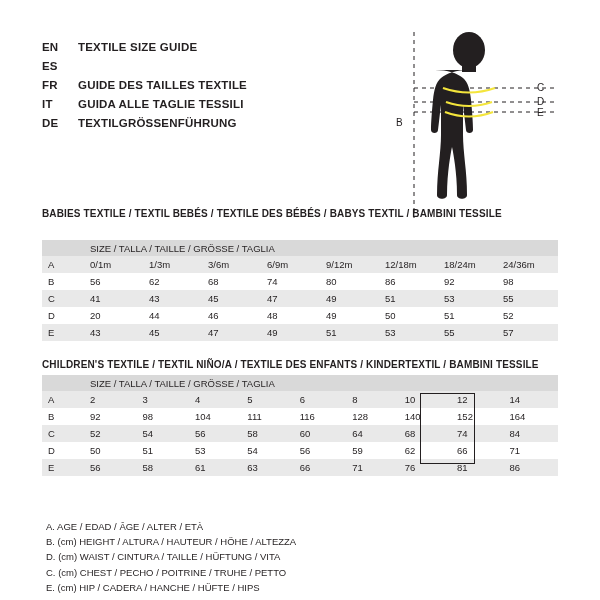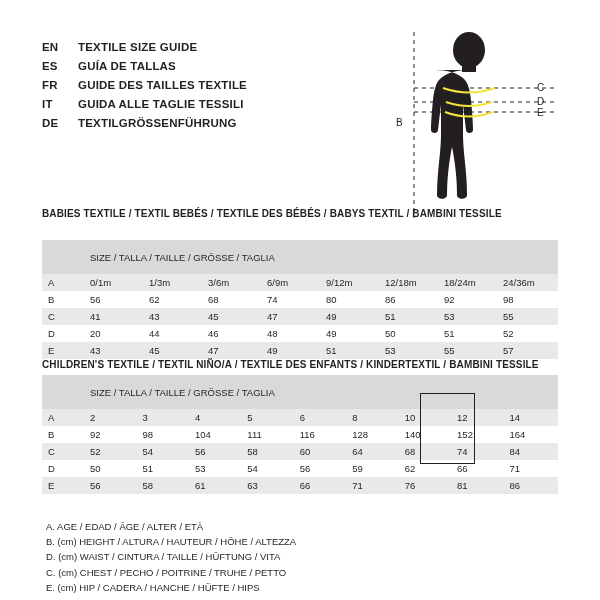--- a/index.html
+++ b/index.html
@@ -89,21 +89,21 @@
     width: 38px;
     padding-left: 6px;
   }
   .size-table td.val, .size-table th.val {
     padding-left: 4px;
   }
   .hdr-row td {
     background: #d9d9d9;
     font-weight: normal;
     font-size: 9.5px;
-    height: 34px;
+    height: 16px;
   }
   .hdr-row td.c-label {
     background: #d9d9d9;
   }
   .row-shade td {
     background: #e9e9e9;
   }
   .row-plain td {
     background: #ffffff;
   }
@@ -136,21 +136,20 @@
 
 <div class="page">
 
   <div class="title-block">
     <div class="title-row">
       <span class="title-lang">EN</span>
       <span class="title-text">TEXTILE SIZE GUIDE</span>
     </div>
     <div class="title-row">
       <span class="title-lang">ES</span>
-      <span class="title-text">GUÍA DE TALLAS</span>
     </div>
     <div class="title-row">
       <span class="title-lang">FR</span>
       <span class="title-text">GUIDE DES TAILLES TEXTILE</span>
     </div>
     <div class="title-row">
       <span class="title-lang">IT</span>
       <span class="title-text">GUIDA ALLE TAGLIE TESSILI</span>
     </div>
     <div class="title-row">

